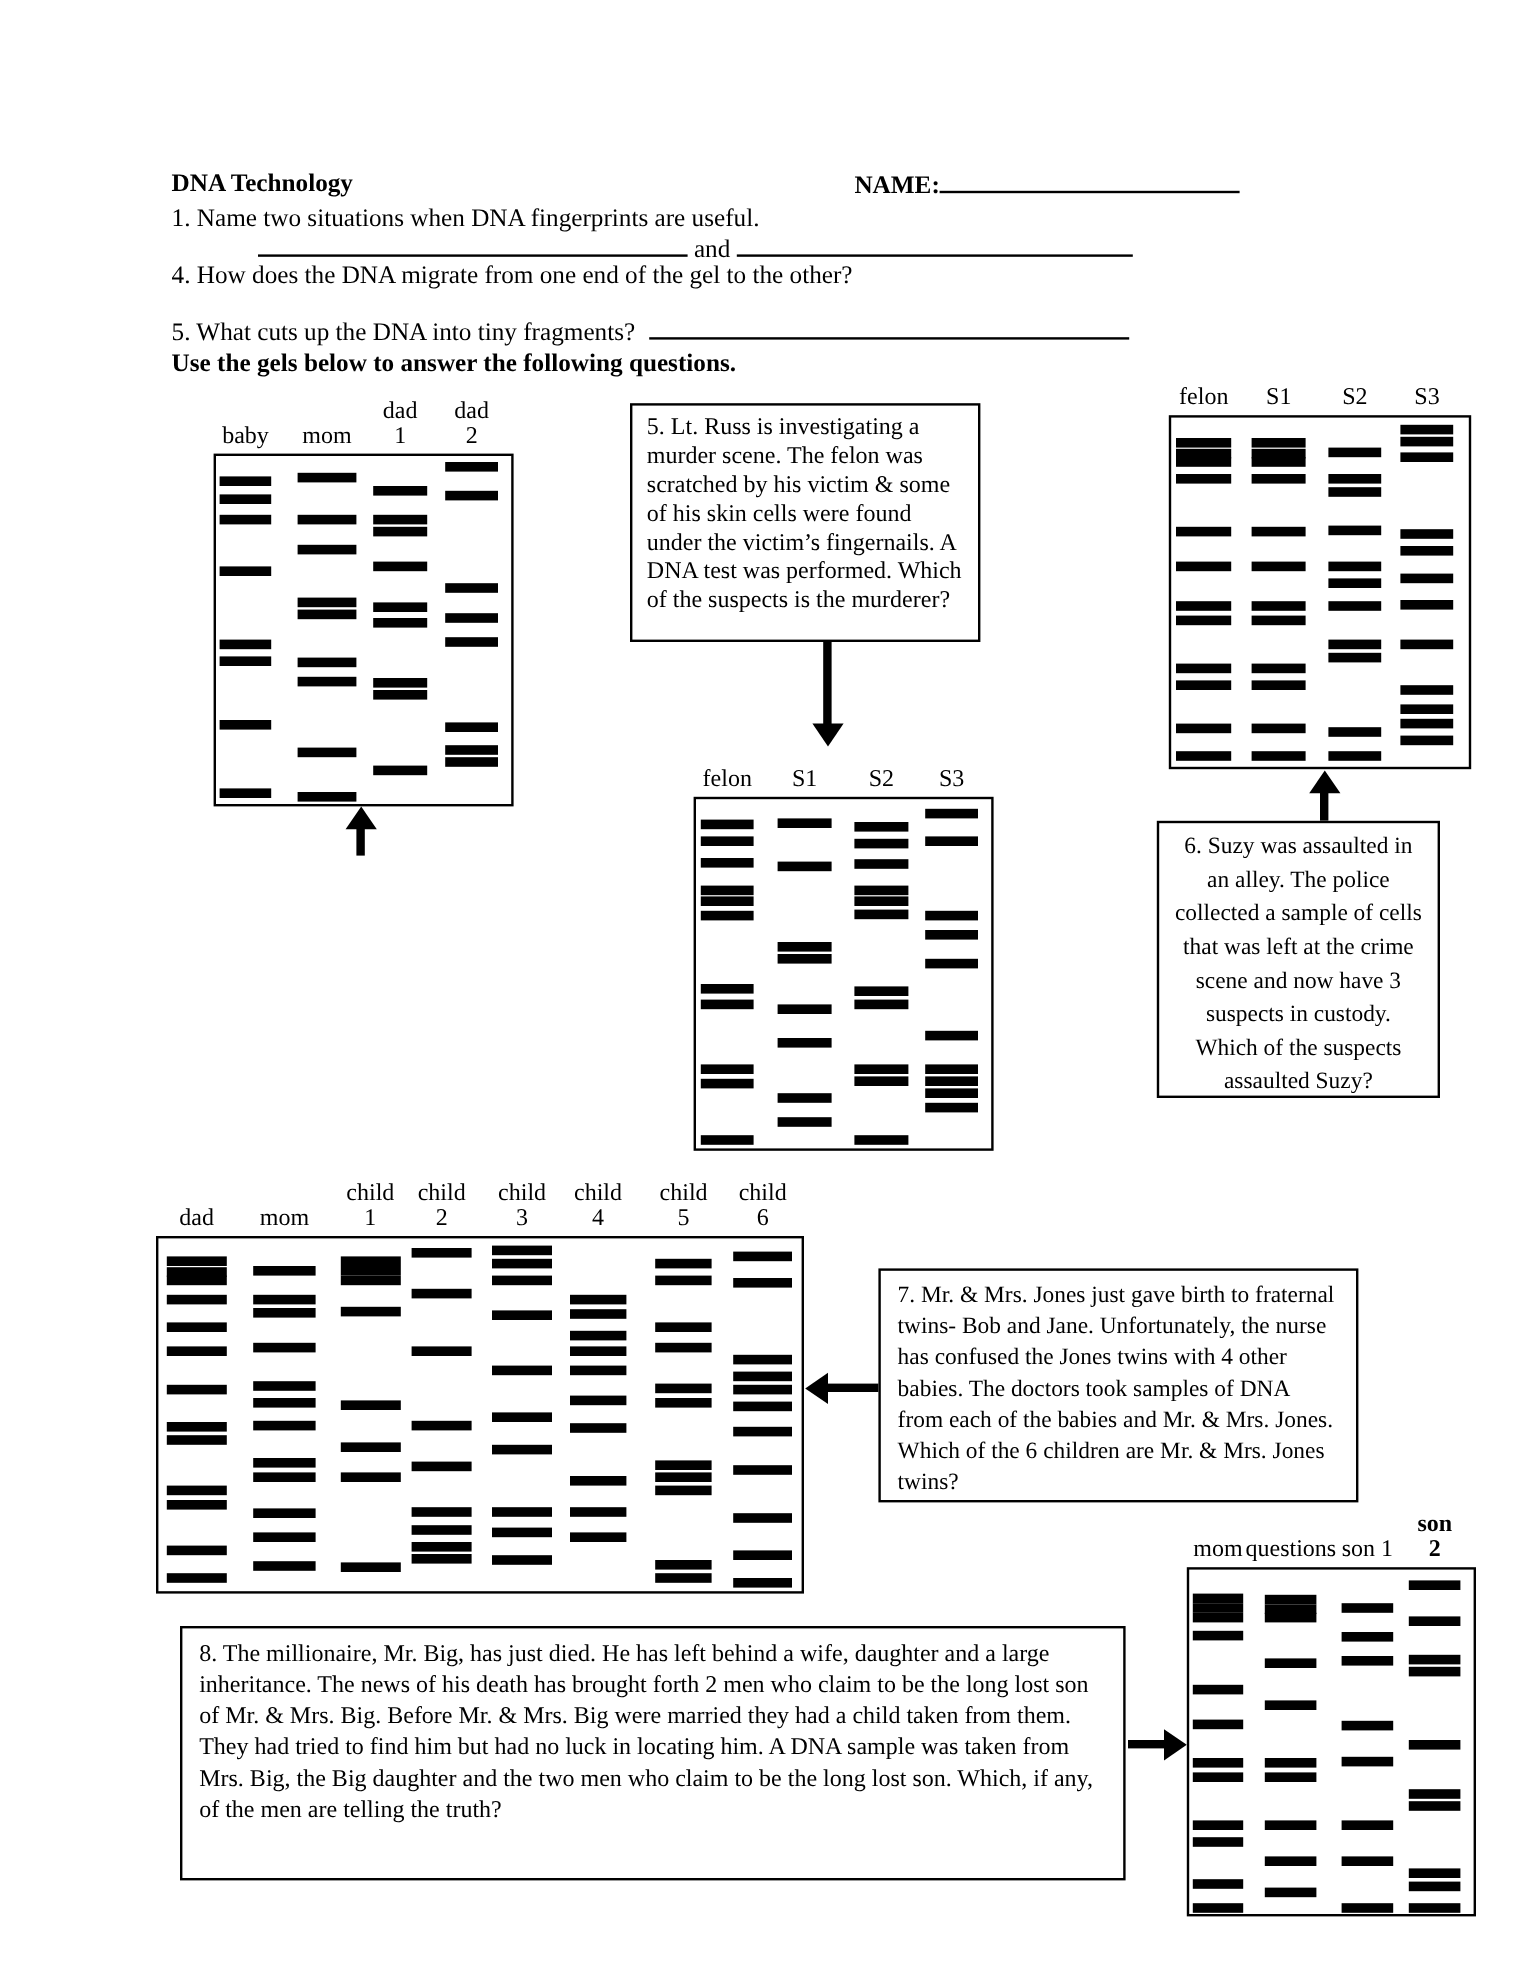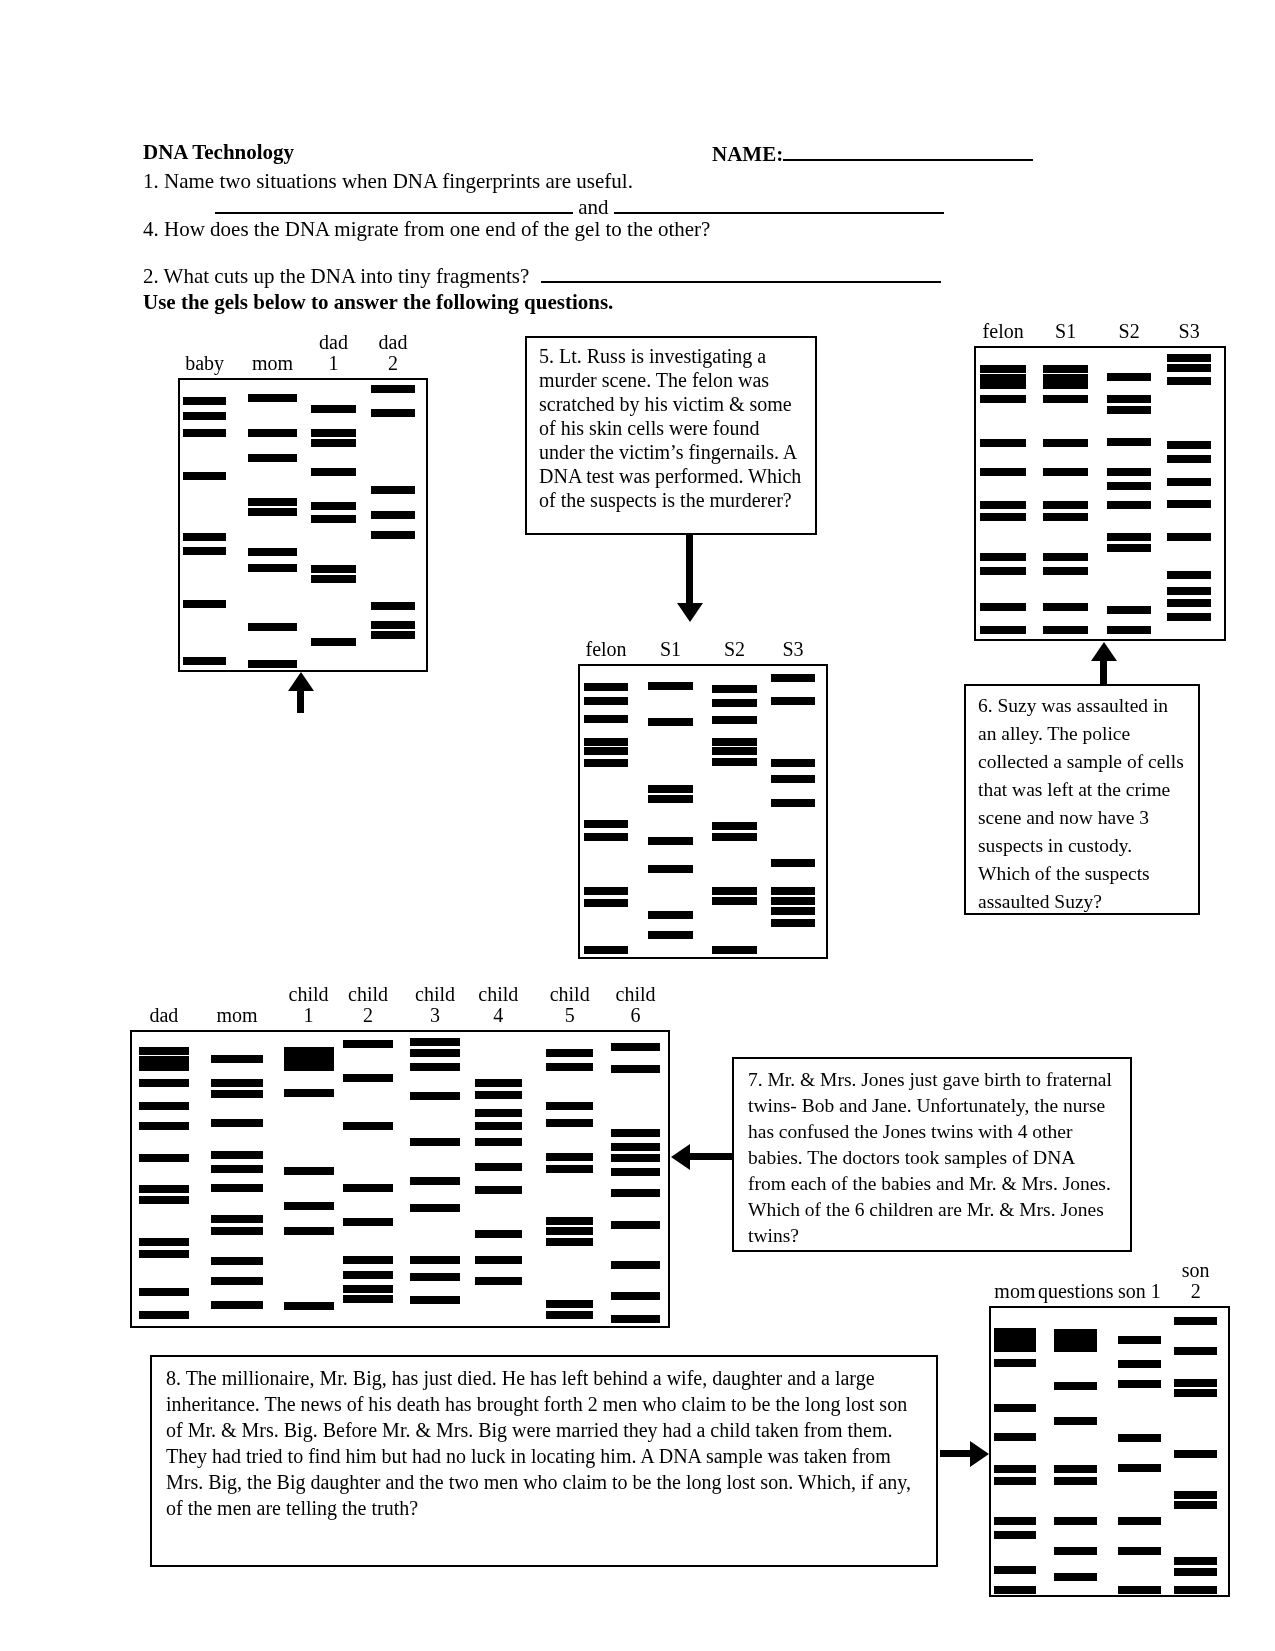--- a/index.html
+++ b/index.html
@@ -42,21 +42,21 @@
   </div>
 
   <div class="abs txt" style="left:143px;top:169px;">1. Name two situations when DNA fingerprints are useful.</div>
   <div class="abs txt" style="left:143px;top:193px;">
     <span class="blank" style="width:358px;margin-left:72px;"></span>
     <span>and</span>
     <span class="blank" style="width:330px;"></span>
   </div>
   <div class="abs txt" style="left:143px;top:217px;">4. How does the DNA migrate from one end of the gel to the other?</div>
   <div class="abs txt" style="left:143px;top:262px;">
-    <span>2. What cuts up the DNA into tiny fragments?</span>
+    <span>5. What cuts up the DNA into tiny fragments?</span>
     <span class="blank" style="width:400px;margin-left:6px;"></span>
   </div>
   <div class="abs txt bold" style="left:143px;top:290px;">Use the gels below to answer the following questions.</div>
 
   <div class="gel" style="left:178px;top:378px;width:250px;height:294px;">
       <div class="lane-label" style="left: 10%;">baby</div>
       <div class="band" style="left: 1.2%; width: 17.6%; top: 5.8%;"></div>
       <div class="band" style="left: 1.2%; width: 17.6%; top: 10.9%;"></div>
       <div class="band" style="left: 1.2%; width: 17.6%; top: 17%;"></div>
       <div class="band" style="left: 1.2%; width: 17.6%; top: 31.6%;"></div>
@@ -212,21 +212,21 @@
     <div class="head head-up" style="left:288px;top:672px;"></div>
   </div>
 
 
   <div>
     <div class="shaft-v" style="left:1100px;top:660px;height:24px;"></div>
     <div class="head head-up" style="left:1091px;top:642px;"></div>
   </div>
 
   <div class="qbox" style="left:964px;top:684px;width:236px;height:231px;padding:6px 12px;">
-    <div class="qtext" style="line-height:28px;font-size:19.5px;">6. Suzy was assaulted in an alley.  The police collected a sample of cells that was left at the crime scene and now have 3 suspects in custody.  Which of the suspects assaulted Suzy?</div>
+    <div class="qtext" style="line-height:28px;font-size:19.5px;text-align:center;">6. Suzy was assaulted in an alley.  The police collected a sample of cells that was left at the crime scene and now have 3 suspects in custody.  Which of the suspects assaulted Suzy?</div>
   </div>
 
   <div class="gel" style="left:130px;top:1030px;width:540px;height:298px;">
       <div class="lane-label" style="left: 5.95%;">dad</div>
       <div class="band" style="left: 1.3%; width: 9.3%; top: 5%;"></div>
       <div class="band" style="left: 1.3%; width: 9.3%; top: 8.1%;"></div>
       <div class="band" style="left: 1.3%; width: 9.3%; top: 10.7%;"></div>
       <div class="band" style="left: 1.3%; width: 9.3%; top: 16.1%;"></div>
       <div class="band" style="left: 1.3%; width: 9.3%; top: 23.8%;"></div>
       <div class="band" style="left: 1.3%; width: 9.3%; top: 30.5%;"></div>
@@ -368,21 +368,21 @@
       <div class="band" style="left: 26.6%; width: 18.3%; top: 92.4%;"></div>
       <div class="lane-label" style="left: 62.65%;">son 1</div>
       <div class="band" style="left: 53.5%; width: 18.3%; top: 9.6%;"></div>
       <div class="band" style="left: 53.5%; width: 18.3%; top: 18.2%;"></div>
       <div class="band" style="left: 53.5%; width: 18.3%; top: 25.1%;"></div>
       <div class="band" style="left: 53.5%; width: 18.3%; top: 44%;"></div>
       <div class="band" style="left: 53.5%; width: 18.3%; top: 54.3%;"></div>
       <div class="band" style="left: 53.5%; width: 18.3%; top: 72.9%;"></div>
       <div class="band" style="left: 53.5%; width: 18.3%; top: 83.2%;"></div>
       <div class="band" style="left: 53.5%; width: 18.3%; top: 96.9%;"></div>
-      <div class="lane-label" style="left: 86.35%;">son 2</div>
+      <div class="lane-label" style="left: 86.35%; font-weight: bold;">son 2</div>
       <div class="band" style="left: 77.2%; width: 18.3%; top: 3.1%;"></div>
       <div class="band" style="left: 77.2%; width: 18.3%; top: 13.7%;"></div>
       <div class="band" style="left: 77.2%; width: 18.3%; top: 24.7%;"></div>
       <div class="band" style="left: 77.2%; width: 18.3%; top: 28.2%;"></div>
       <div class="band" style="left: 77.2%; width: 18.3%; top: 49.5%;"></div>
       <div class="band" style="left: 77.2%; width: 18.3%; top: 63.9%;"></div>
       <div class="band" style="left: 77.2%; width: 18.3%; top: 67.4%;"></div>
       <div class="band" style="left: 77.2%; width: 18.3%; top: 86.6%;"></div>
       <div class="band" style="left: 77.2%; width: 18.3%; top: 90.7%;"></div>
       <div class="band" style="left: 77.2%; width: 18.3%; top: 96.9%;"></div>

